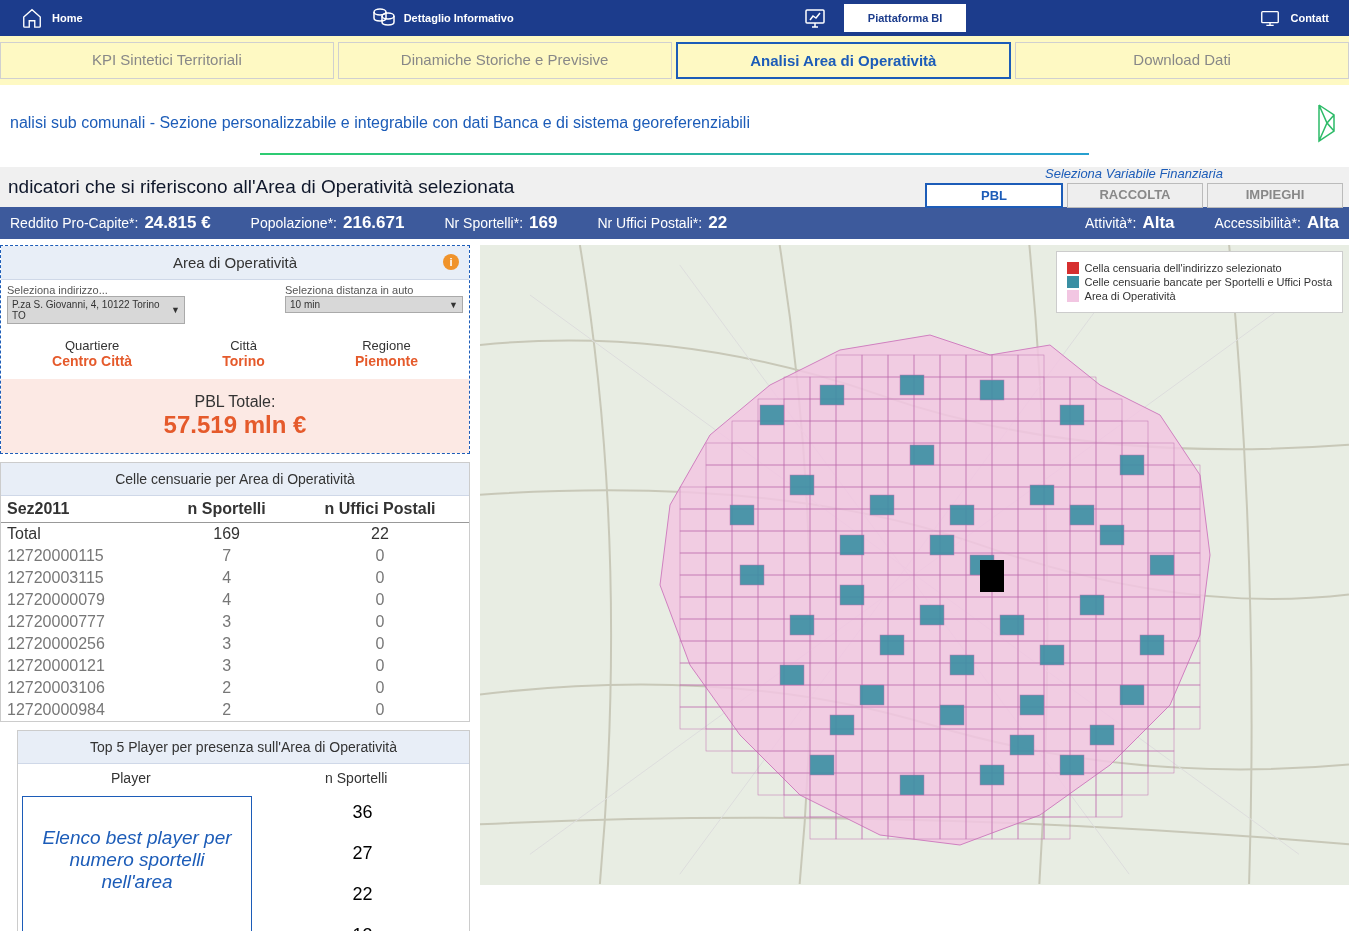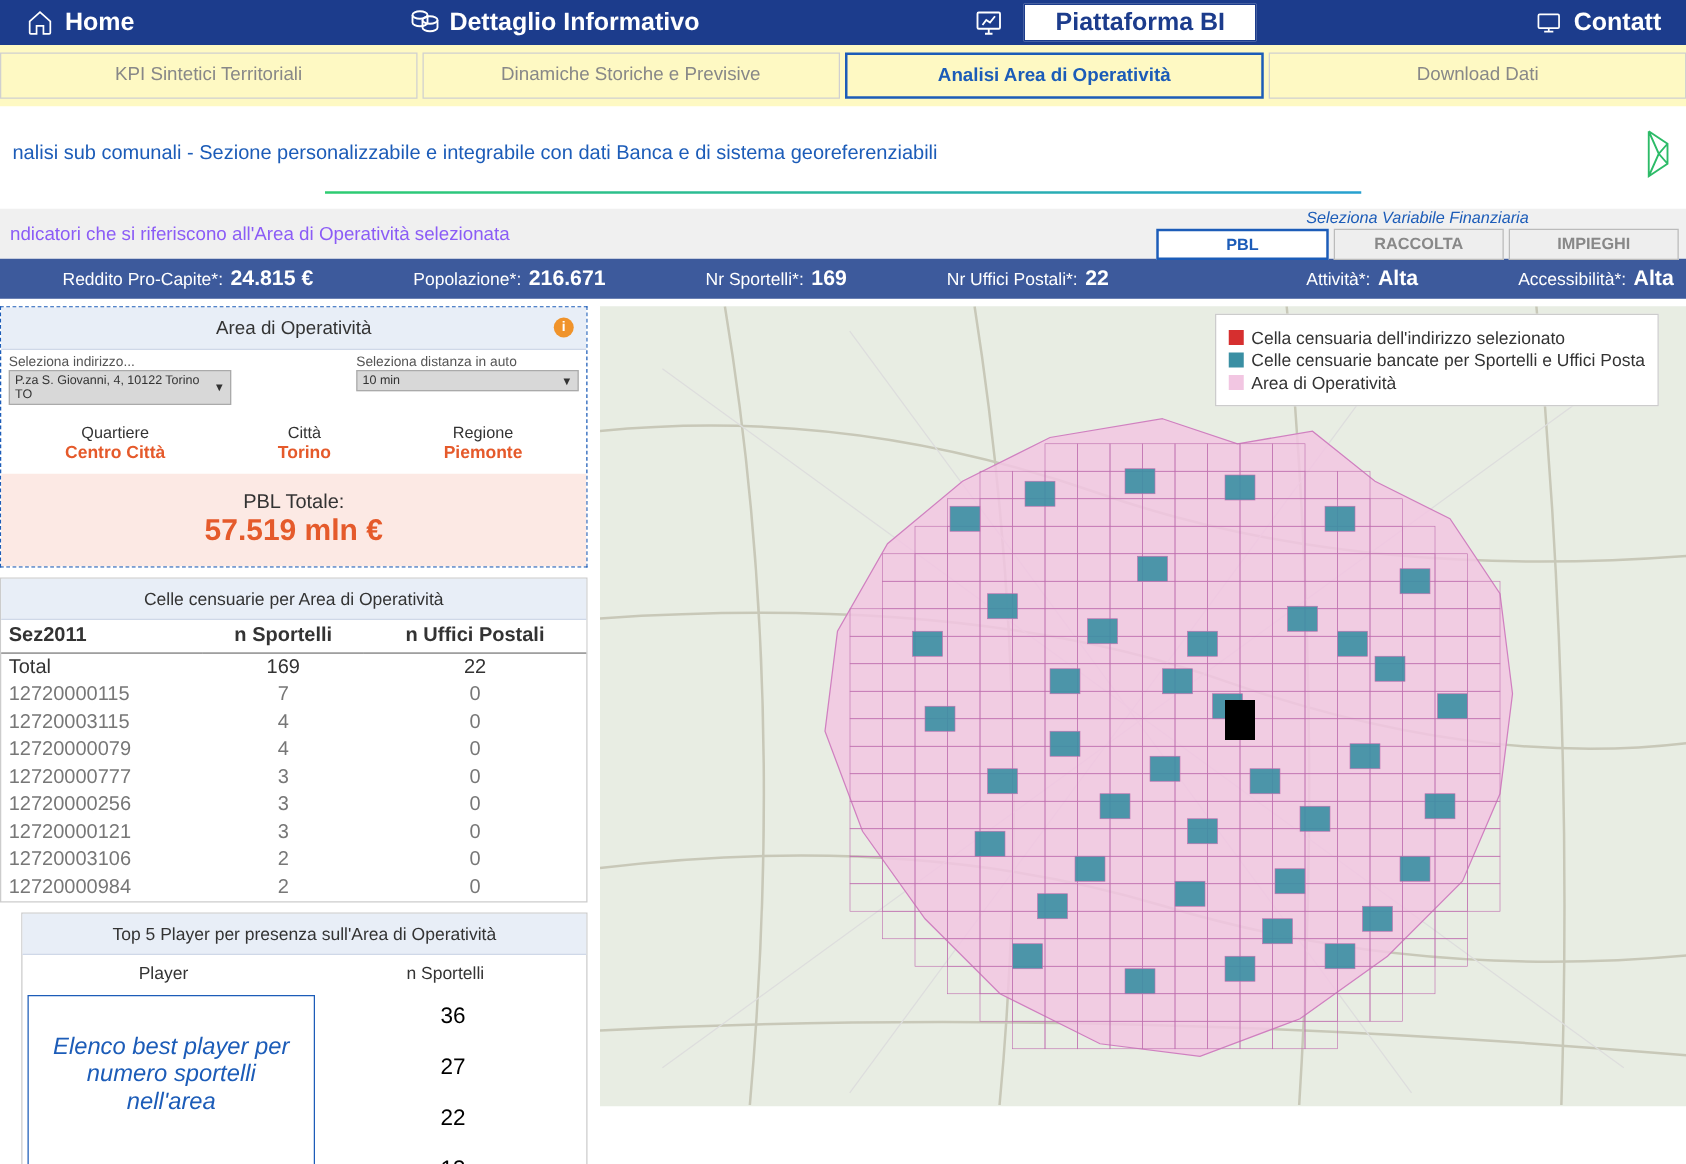--- a/index.html
+++ b/index.html
@@ -1,48 +1,48 @@
 <!DOCTYPE html>
 <html><head>
 <meta charset="utf-8">
 <style>
 * { box-sizing: border-box; margin: 0; padding: 0; }
 body { font-family: "Segoe UI", Arial, sans-serif; font-size: 13px; color: #333; background: #fff; width: 1349px; overflow-x: hidden; }
 
 
 .topnav { background: #1c3c8c; height: 36px; display: flex; align-items: center; color: #fff; }
-.topnav-item { display: flex; align-items: center; gap: 8px; padding: 0 20px; height: 100%; cursor: pointer; font-size: 20px; font-weight: 600; }
+.topnav-item { display: flex; align-items: center; gap: 8px; padding: 0 20px; height: 100%; cursor: pointer; font-size: 11px; font-weight: 600; }
 .topnav-spacer { flex: 1; }
 .topnav-item.active { background: #fff; color: #1c3c8c; border: 1px solid #1c3c8c; margin: 2px; height: 30px; }
 .topnav-item .ico { width: 24px; height: 24px; display: inline-flex; align-items: center; justify-content: center; }
 
 
 .subtabs { display: flex; gap: 4px; padding: 6px 0; background: #fef9c3; }
 .subtab { flex: 1; text-align: center; padding: 8px 0; border: 1px solid #d0d0d0; font-size: 15px; color: #888; cursor: pointer; }
 .subtab.active { border: 2px solid #1c5cb8; color: #1c5cb8; font-weight: 600; }
 
 
 .subtitle-band { padding: 18px 10px 10px; display: flex; align-items: center; }
 .subtitle-text { color: #1c5cb8; font-size: 16px; font-weight: 500; }
 .subtitle-logo { margin-left: auto; width: 40px; height: 40px; }
 .green-underline { height: 2px; background: linear-gradient(90deg, #2ecc71, #27a0d0); margin: 0 260px 12px; }
 
 
 .indic-row { display: flex; align-items: center; background: #f0f0f0; height: 40px; }
-.indic-label { color: #8b5cf6; font-size: 15px; padding-left: 8px; flex: 1; }
+.indic-label { color: #0f172a; font-size: 19px; padding-left: 8px; flex: 1; }
 .var-fin-wrap { text-align: center; width: 430px; }
 .var-fin-lab { color: #1c5cb8; font-style: italic; font-size: 13px; margin-bottom: 2px; }
 .var-fin-tabs { display: flex; gap: 4px; padding: 0 6px; justify-content: center; }
 .var-fin-tab { flex: 1; border: 1px solid #bbb; background: #eee; color: #888; font-size: 13px; font-weight: 600; padding: 3px 0; cursor: pointer; text-align: center; }
 .var-fin-tab.active { background: #fff; border: 2px solid #1c5cb8; color: #1c5cb8; }
 
 
 .kpi-bar { background: #3d5a9c; color: #fff; display: flex; padding: 6px 10px; font-size: 14px; gap: 40px; }
 .kpi { display: flex; gap: 6px; align-items: baseline; white-space: nowrap; }
-.kpi .lab { font-weight: 400; margin-left: 40px; }
+.kpi .lab { font-weight: 400; }
 .kpi .val { font-weight: 700; font-size: 17px; }
 .kpi.r { margin-left: auto; }
 
 
 .main { display: flex; gap: 10px; padding-top: 6px; }
 .left { width: 470px; }
 .right { flex: 1; position: relative; }
 
 
 .panel { border: 1px dashed #1c5cb8; margin-bottom: 8px; background: #fff; }
@@ -75,21 +75,21 @@
 
 .players { margin-top: 8px; }
 .players-body { display: flex; }
 .players-note { border: 1.5px solid #1c5cb8; margin: 4px; padding: 30px 18px; width: 230px; text-align: center; color: #1c5cb8; font-size: 19px; font-style: italic; }
 .players-vals { flex: 1; }
 .players-vals div { text-align: center; padding: 10px 0; color: #000000; font-size: 18px; }
 .players-headrow { display: flex; padding: 6px 0; }
 .players-headrow div { flex: 1; text-align: center; font-size: 14px; color: #333; }
 
 
-.map-legend { position: absolute; top: 6px; right: 22px; background: #fff; border: 1px solid #ccc; padding: 8px 10px; font-size: 14px; z-index: 10; }
+.map-legend { position: absolute; top: 6px; right: 6px; background: #fff; border: 1px solid #ccc; padding: 8px 10px; font-size: 11px; z-index: 10; }
 .map-legend div { display: flex; align-items: center; gap: 6px; margin: 2px 0; }
 .swatch { width: 12px; height: 12px; display: inline-block; }
 .sw-red { background: #d62f2f; }
 .sw-teal { background: #3a8fa3; }
 .sw-pink { background: #f2c6e2; }
 
 .map { width: 100%; height: 640px; background: #e8ede3; position: relative; overflow: hidden; }
 .map-roads { position: absolute; inset: 0; }
 .map-area { position: absolute; top: 80px; left: 160px; width: 580px; height: 530px; }
 .cell-red { background: #d62f2f; }

